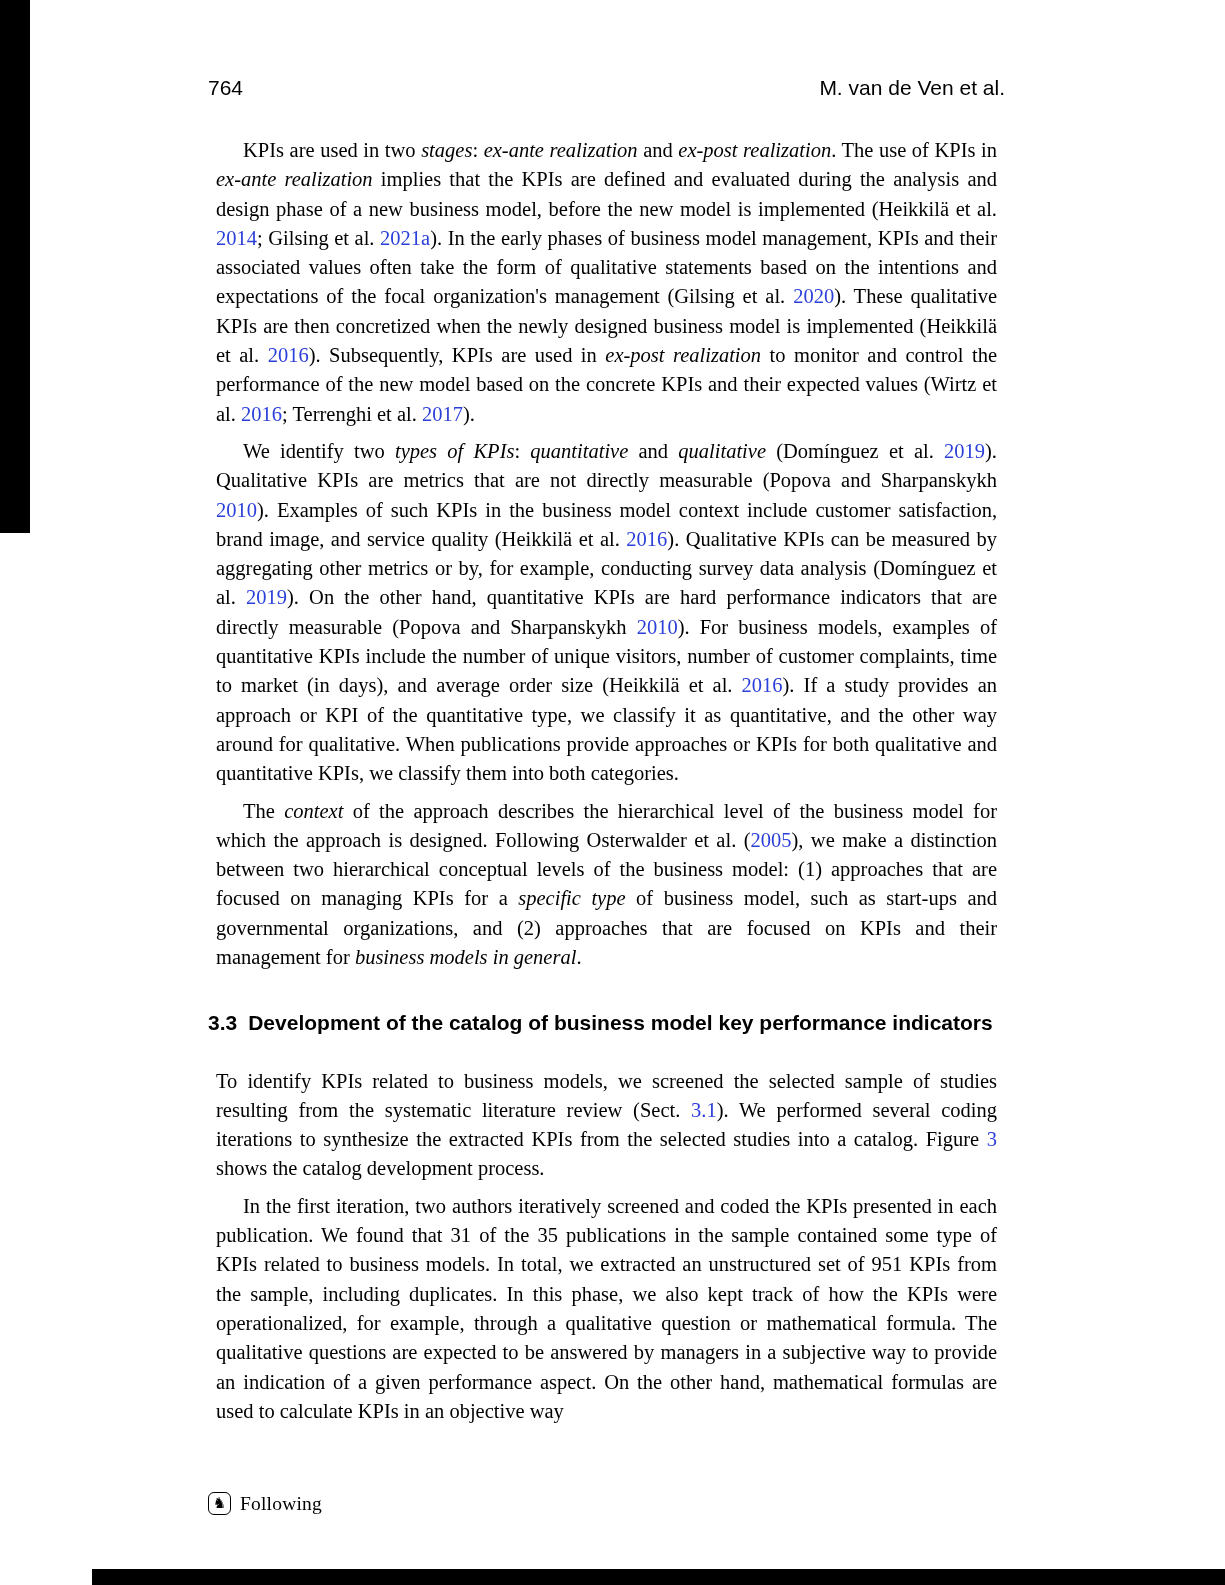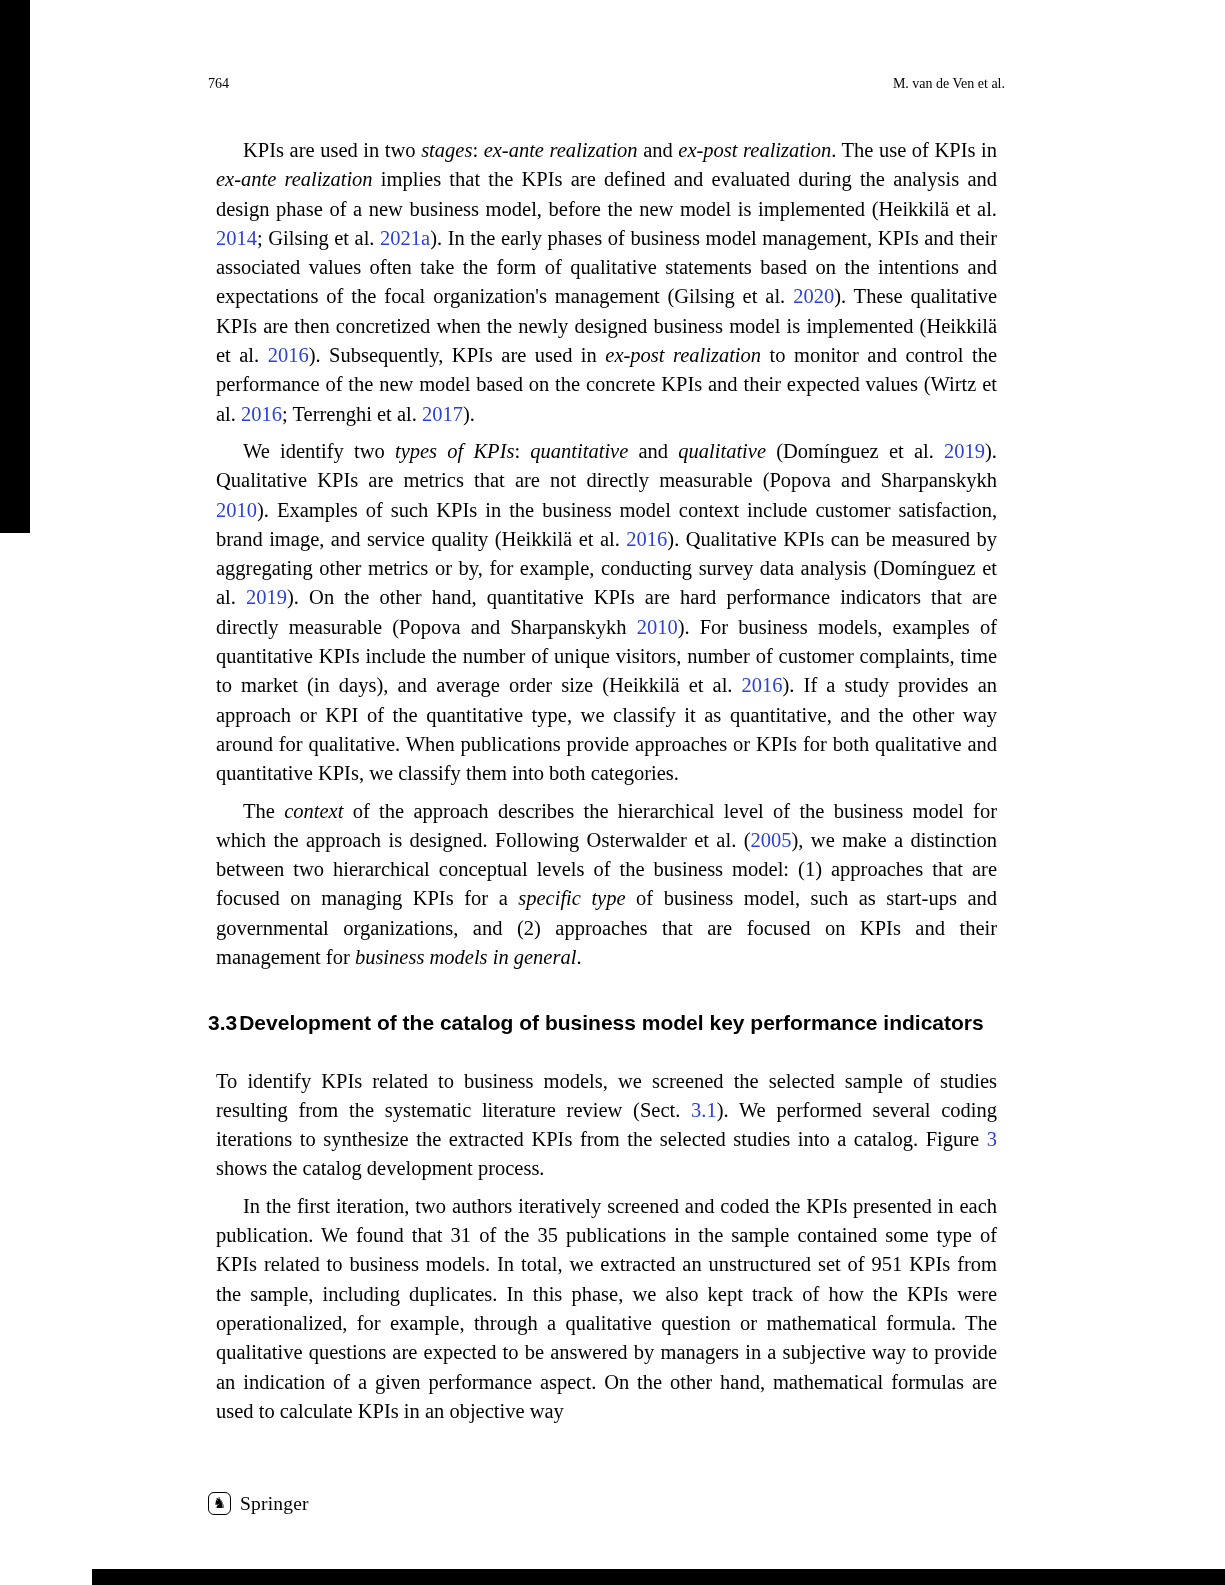--- a/index.html
+++ b/index.html
@@ -17,37 +17,37 @@
     width: 30px; height: 533px;
     background: #000;
   }
   .scan-bar-bottom {
     position: absolute; bottom: 0; left: 92px; right: 0;
     height: 16px; background: #000;
   }
   .running-head {
     position: absolute; top: 76px; left: 208px; width: 797px;
     display: flex; justify-content: space-between; align-items: baseline;
-    font-family: Liberation Serif, serif;
-    font-size: 14px;
+    font-family: Liberation Sans, sans-serif;
+    font-size: 21px;
   }
   .article-body {
     position: absolute; top: 128px; left: 208px; width: 797px;
     font-size: 20.5px; line-height: 29.3px;
     text-align: justify;
   }
   .article-body p.para { margin: 8px; }
   .article-body p.indent { text-indent: 27px; }
   .it { font-style: italic; }
   .ref { color: var(--link); cursor: pointer; }
   .section-heading {
     font-family: "Liberation Sans", sans-serif;
     font-size: 21px; font-weight: bold;
     margin: 38px 0 30px 0;
-    display: flex; gap: 2px;
+    display: flex; gap: 11px;
     text-align: left; line-height: 1.25;
   }
   .page-footer {
     position: absolute; top: 1492px; left: 208px;
     display: flex; align-items: center; gap: 9px;
     font-size: 19.5px;
   }
   .springer-logo {
     width: 23px; height: 23px;
     border: 1.7px solid #000; border-radius: 6px;
@@ -79,18 +79,18 @@
         <span>Development of the catalog of business model key performance indicators</span>
       </h2>
       <p class="para"><span>To identify KPIs related to business models, we screened the selected sample of studies resulting from the systematic literature review (Sect. </span><span class="ref">3.1</span><span>). We performed several coding iterations to synthesize the extracted KPIs from the selected studies into a catalog. Figure </span><span class="ref">3</span><span> shows the catalog development process.</span></p>
       <p class="para indent"><span>In the first iteration, two authors iteratively screened and coded the KPIs presented in each publication. We found that 31 of the 35 publications in the sample contained some type of KPIs related to business models. In total, we extracted an unstructured set of 951 KPIs from the sample, including duplicates. In this phase, we also kept track of how the KPIs were operationalized, for example, through a qualitative question or mathematical formula. The qualitative questions are expected to be answered by managers in a subjective way to provide an indication of a given performance aspect. On the other hand, mathematical formulas are used to calculate KPIs in an objective way</span></p>
     </main>
 
   <footer class="page-footer">
     <span class="springer-logo">
       <span>♞</span>
     </span>
-    <span class="publisher">Springer</span>
+    <span class="publisher">Following</span>
   </footer>
 
   <div class="scan-bar-bottom"></div>
 
 </div>
 
 </body></html>

